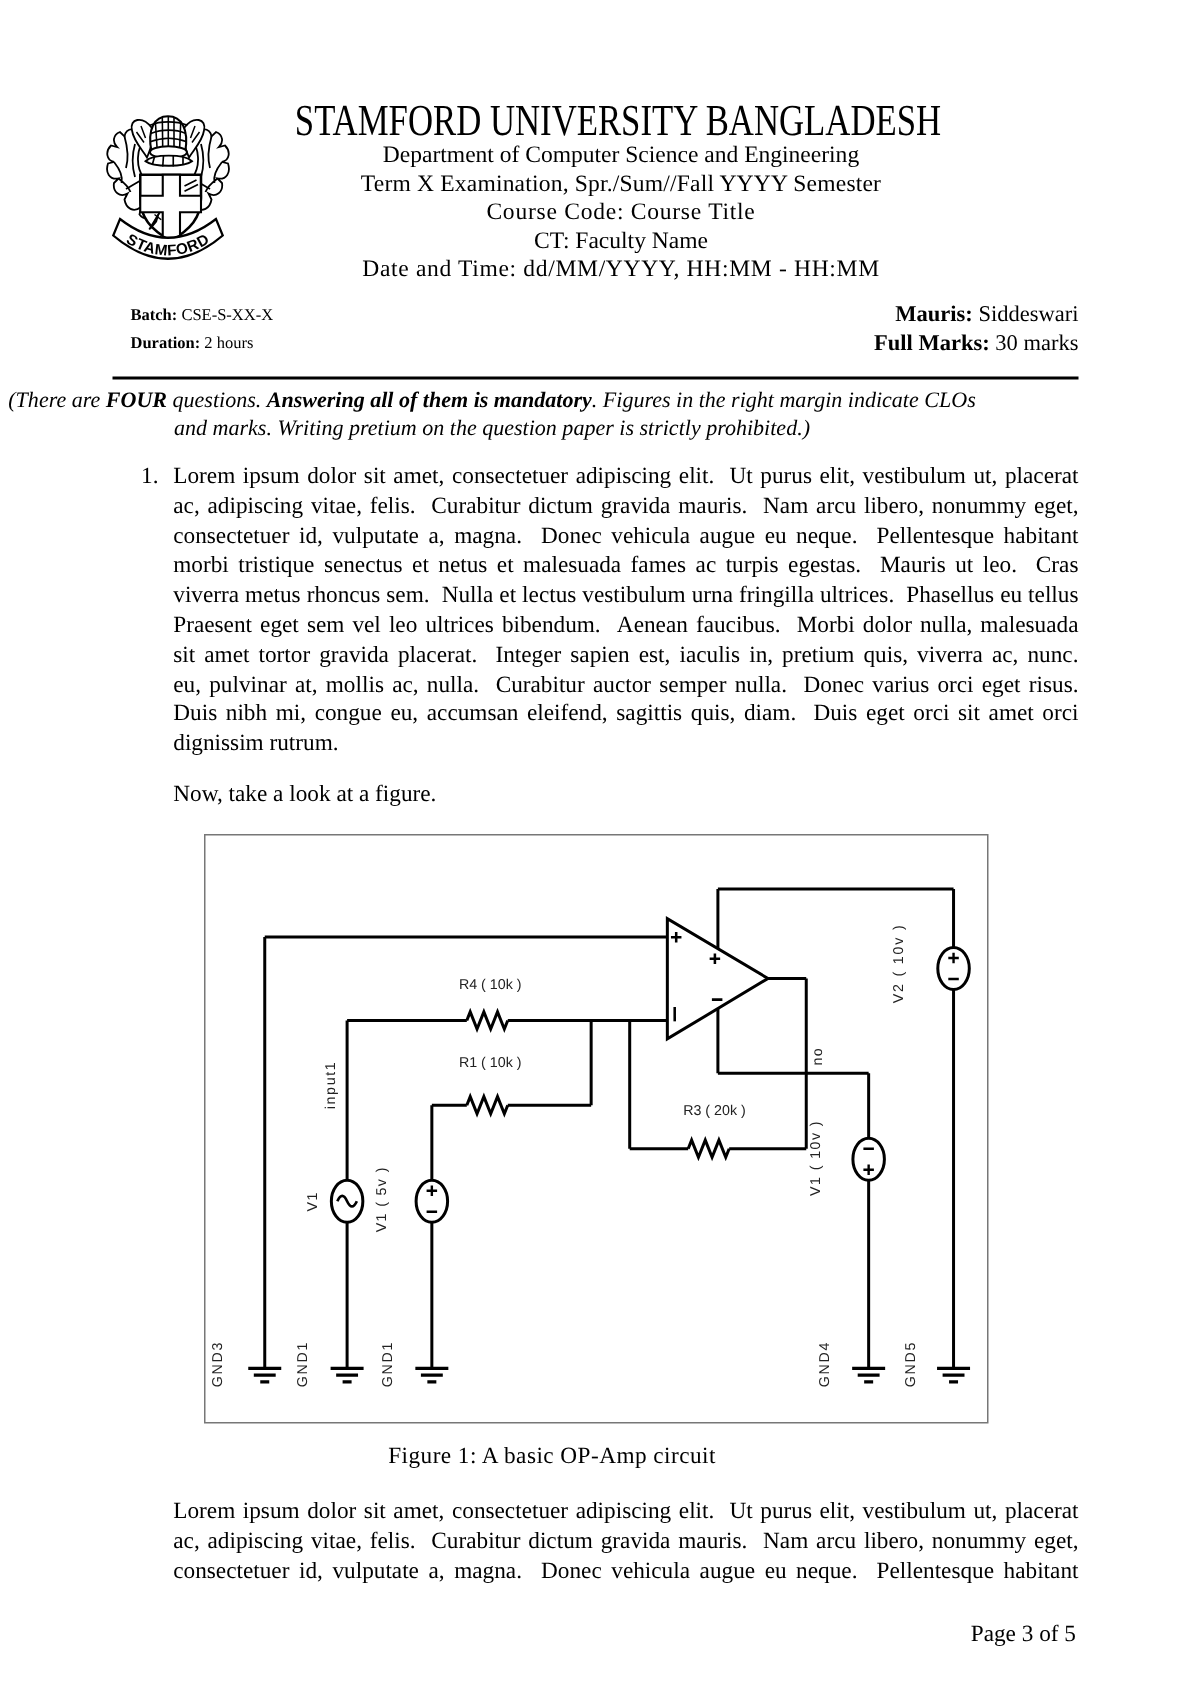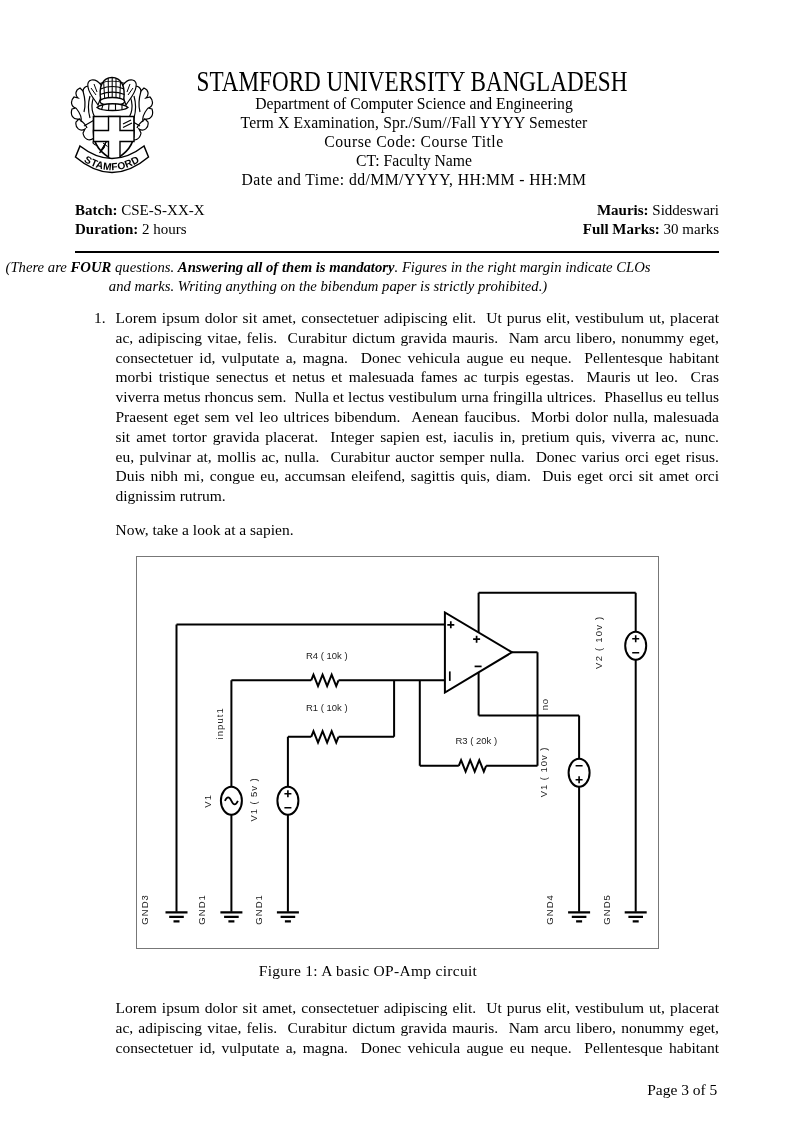--- a/index.html
+++ b/index.html
@@ -52,52 +52,52 @@
 
 <div class="abs ctr" style="left:0;top:67.1px;width:824px;font-size:29.5px;line-height:29.5px;transform:scaleX(0.785)">STAMFORD UNIVERSITY BANGLADESH</div>
 <div class="abs" style="left:0;top:93.8px;width:828px;font-size:15.7px;line-height:19.05px;text-align:center">
 <div>Department of Computer Science and Engineering</div>
 <div style="letter-spacing:0.13px">Term X Examination, Spr./Sum//Fall YYYY Semester</div>
 <div style="letter-spacing:0.5px">Course Code: Course Title</div>
 <div>CT: Faculty Name</div>
 <div style="letter-spacing:0.45px">Date and Time: dd/MM/YYYY, HH:MM - HH:MM</div>
 </div>
 
-<div class="abs" style="left:75px;top:201.4px;font-size:15px;line-height:18.9px">
+<div class="abs" style="left:87px;top:201.4px;font-size:11px;line-height:18.9px">
 <div><b>Batch:</b> CSE-S-XX-X</div>
 <div><b>Duration:</b> 2 hours</div>
 </div>
 <div class="abs" style="right:75px;top:201.4px;font-size:15px;line-height:18.9px;text-align:right">
 <div><b>Mauris:</b> Siddeswari</div>
 <div><b>Full Marks:</b> 30 marks</div>
 </div>
 
 <div class="abs" style="left:75px;top:251px;width:644px;height:1.6px;background:#000"></div>
 
 <div class="abs ctr" style="left:0;top:258px;width:656px;font-style:italic;font-size:14.7px;line-height:18.5px">
 <div>(There are <b>FOUR</b> questions. <b>Answering all of them is mandatory</b>. Figures in the right margin indicate CLOs</div>
-<div>and marks. Writing anything on the bibendum paper is strictly prohibited.)</div>
+<div>and marks. Writing pretium on the question paper is strictly prohibited.)</div>
 </div>
 
 <div class="abs" style="left:94px;top:308.2px;font-size:15.5px;line-height:19.77px">1.</div>
 
 <div class="abs para" style="left:115.5px;top:308.2px;width:603.5px">
 <div class="jl">Lorem ipsum dolor sit amet, consectetuer adipiscing elit. &nbsp;Ut purus elit, vestibulum ut, placerat</div>
 <div class="jl">ac, adipiscing vitae, felis. &nbsp;Curabitur dictum gravida mauris. &nbsp;Nam arcu libero, nonummy eget,</div>
 <div class="jl">consectetuer id, vulputate a, magna. &nbsp;Donec vehicula augue eu neque. &nbsp;Pellentesque habitant</div>
 <div class="jl">morbi tristique senectus et netus et malesuada fames ac turpis egestas. &nbsp;Mauris ut leo. &nbsp;Cras</div>
 <div class="jl">viverra metus rhoncus sem. &nbsp;Nulla et lectus vestibulum urna fringilla ultrices. &nbsp;Phasellus eu tellus</div>
 <div class="jl">Praesent eget sem vel leo ultrices bibendum. &nbsp;Aenean faucibus. &nbsp;Morbi dolor nulla, malesuada</div>
 <div class="jl">sit amet tortor gravida placerat. &nbsp;Integer sapien est, iaculis in, pretium quis, viverra ac, nunc.</div>
 <div class="jl">eu, pulvinar at, mollis ac, nulla. &nbsp;Curabitur auctor semper nulla. &nbsp;Donec varius orci eget risus.</div>
 <div class="jl">Duis nibh mi, congue eu, accumsan eleifend, sagittis quis, diam. &nbsp;Duis eget orci sit amet orci</div>
 <div>dignissim rutrum.</div>
 </div>
 
-<div class="abs" style="left:115.5px;top:520px;font-size:15.5px;line-height:19.77px">Now, take a look at a sapien.</div>
+<div class="abs" style="left:115.5px;top:520px;font-size:15.5px;line-height:19.77px">Now, take a look at a figure.</div>
 
 <div class="abs" style="left:135.5px;top:556px;width:521px;height:391px;border:1px solid #777"></div>
 <svg class="abs" style="left:135.5px;top:556px" width="523" height="393" viewBox="0 0 523 393">
 <g stroke="#000" stroke-width="2" fill="none">
 
 <path d="M40.5 68.6 H308.9 M40.5 68.6 V355.8"></path>
 
 <path d="M95.4 124.3 H175.2 M202.5 124.3 H308.9"></path>
 <path d="M175.2 124.3 l2.275 -5.7 l4.55 11.4 l4.55 -11.4 l4.55 11.4 l4.55 -11.4 l4.55 11.4 l2.275 -5.7"></path>
 

